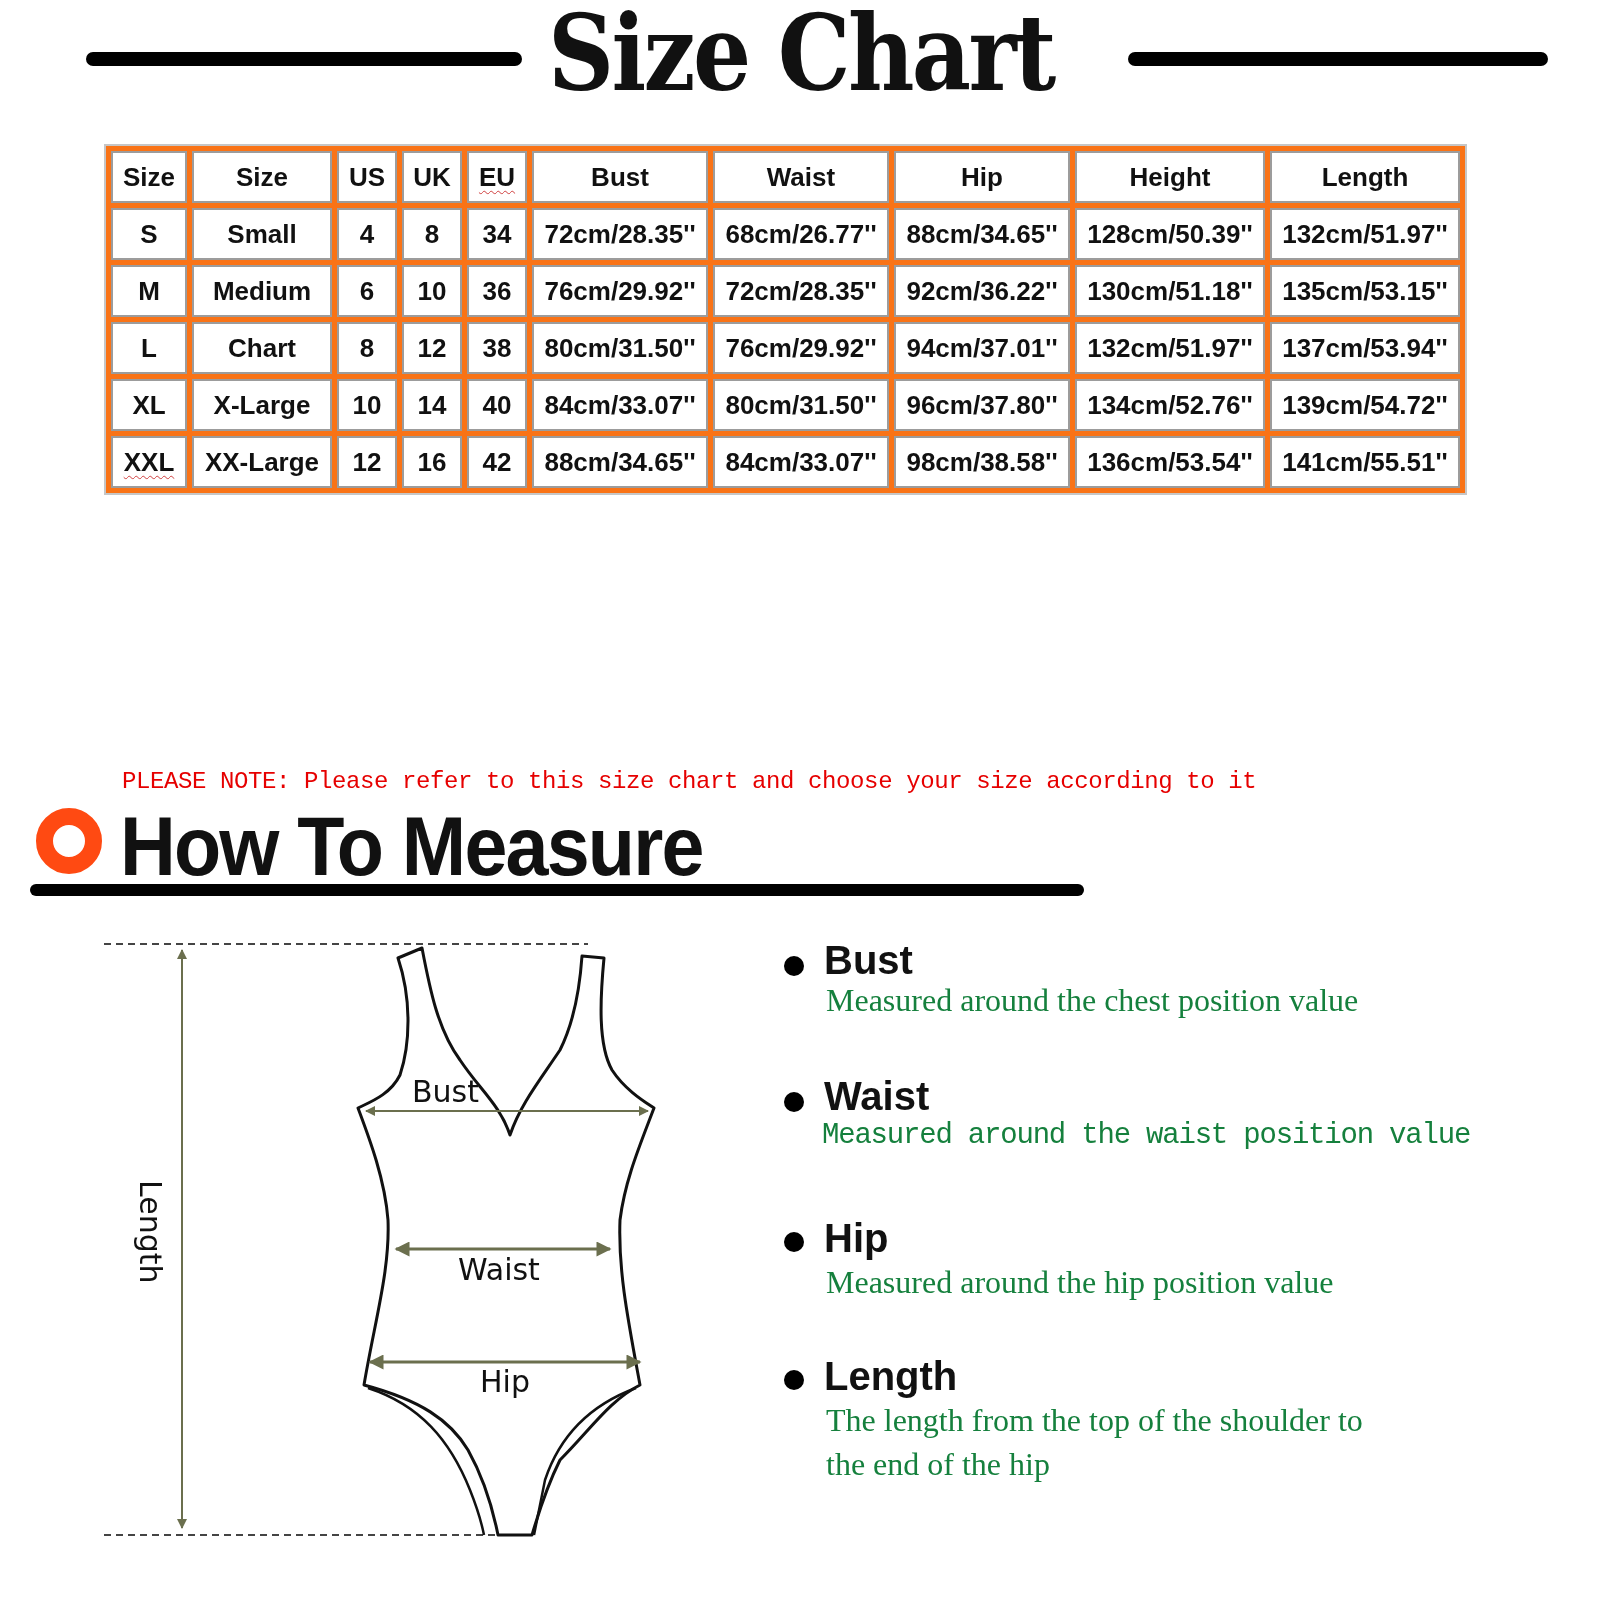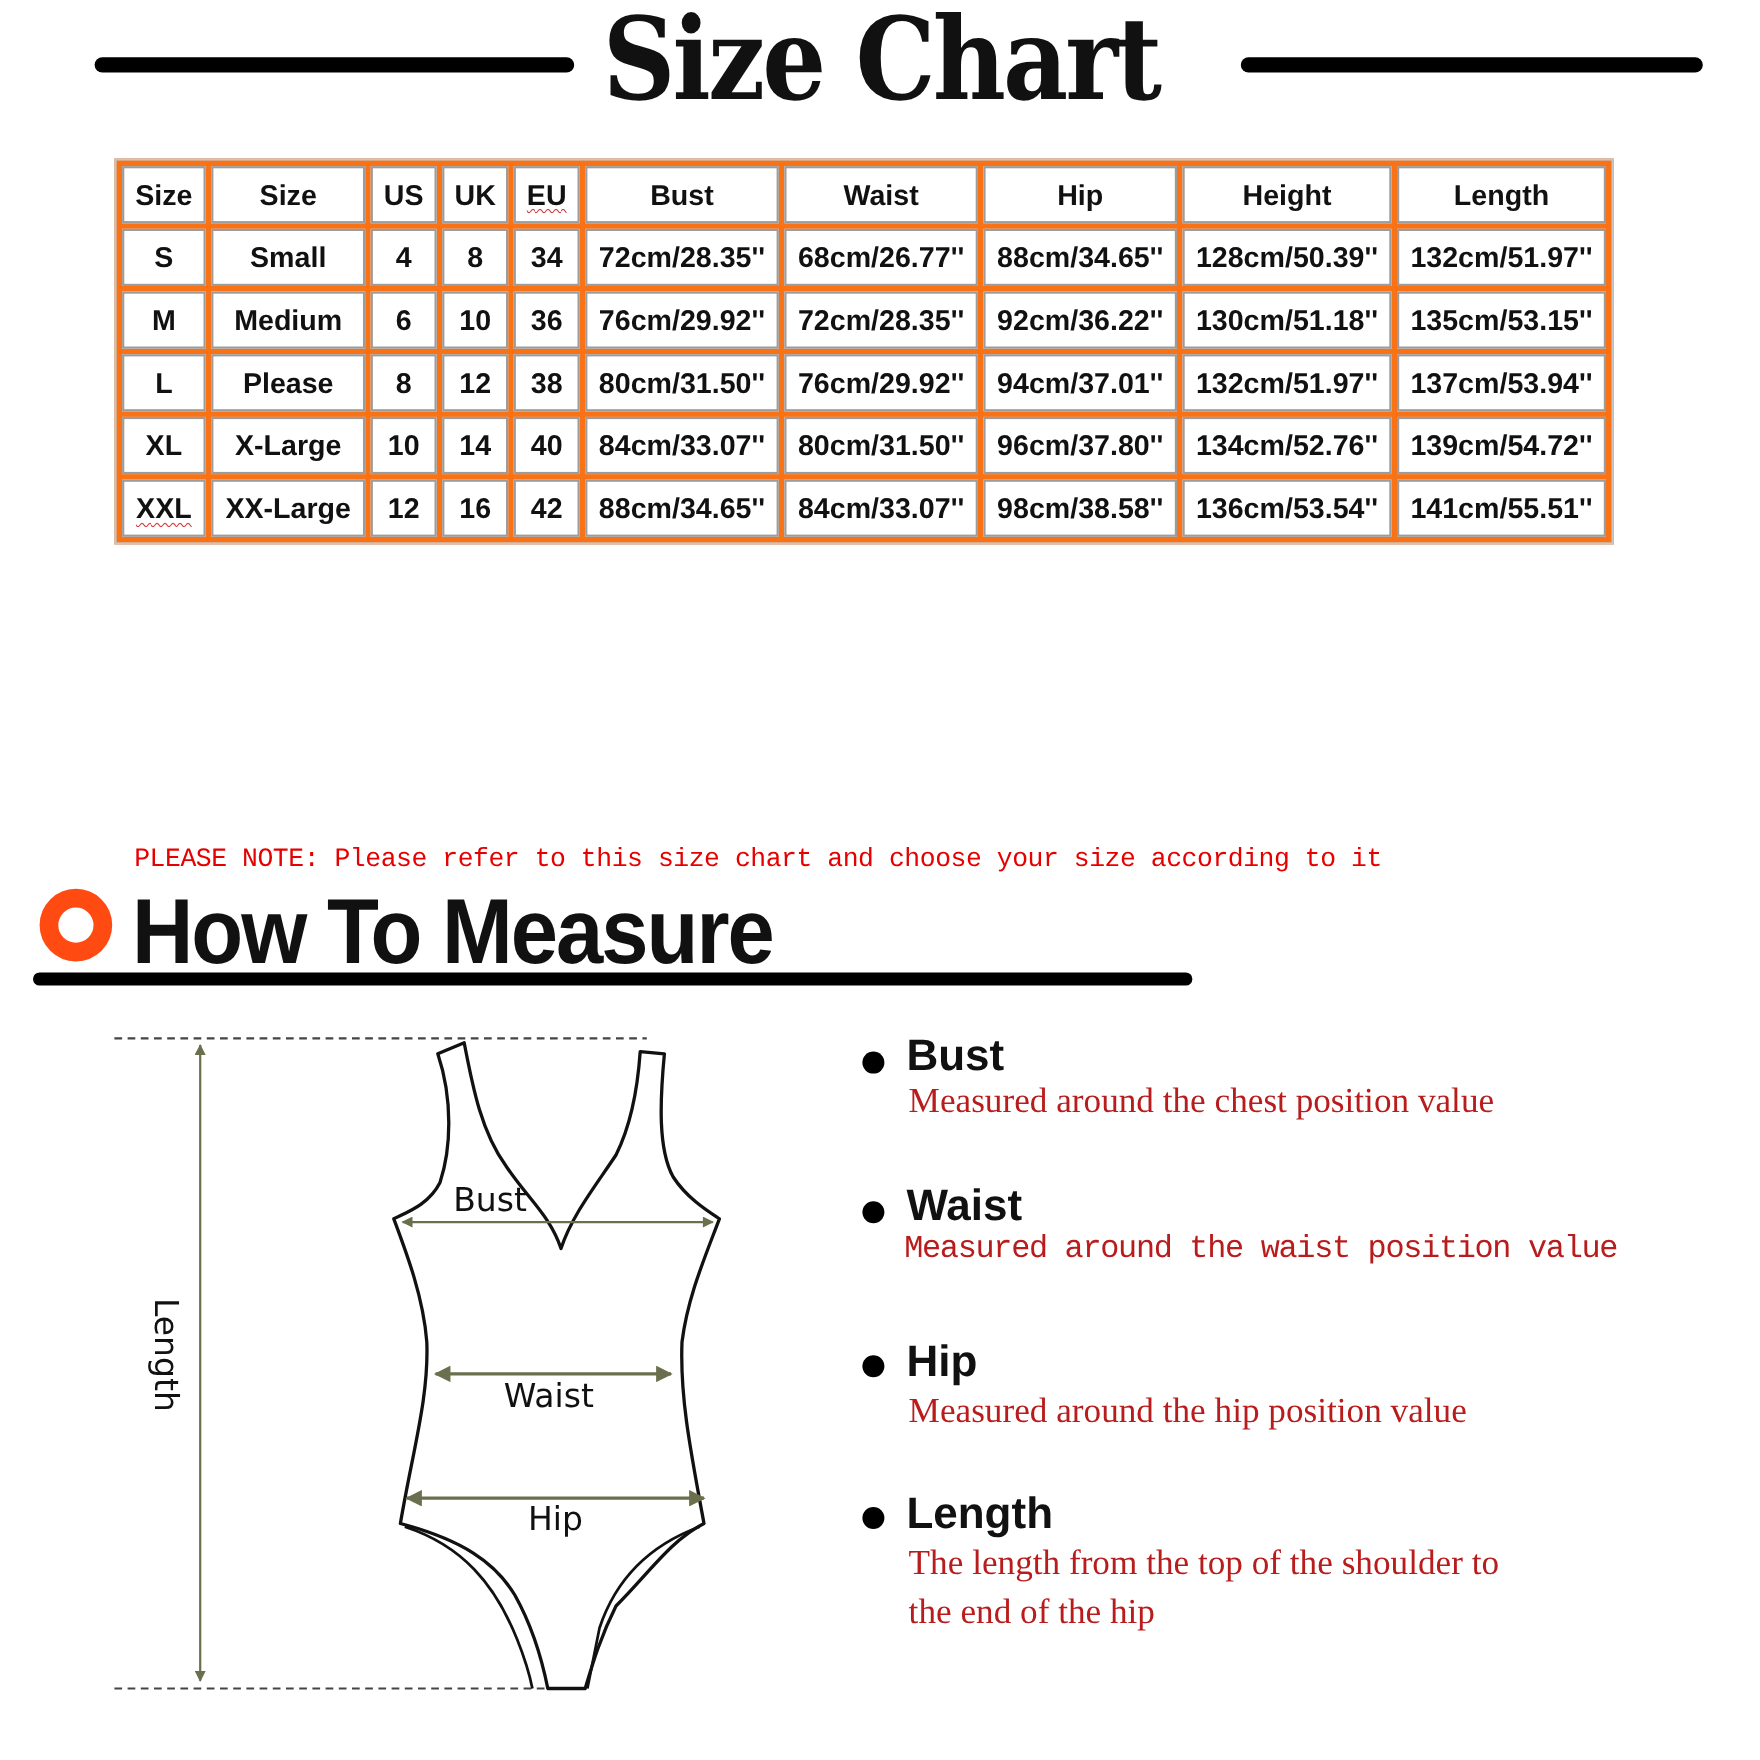--- a/index.html
+++ b/index.html
@@ -38,21 +38,21 @@
     
     .diagram { position: absolute; left: 100px; top: 930px; width: 620px; height: 640px; }
     .diagram svg { position: absolute; left: 0; top: 0; }
     .dlabel { position: absolute; font-family: "DejaVu Sans", sans-serif; font-size: 30px; color: #111; white-space: nowrap; }
     .dlabel.length { left: 14px; top: 300px; transform: rotate(90deg); transform-origin: left top; left: 68px; top: 250px; }
 
     
     .mitem { position: absolute; left: 780px; }
     .mitem .dot { position: absolute; left: 4px; width: 20px; height: 20px; background: #000; border-radius: 50%; }
     .mitem .mhead { position: absolute; left: 44px; font-family: "Liberation Sans", sans-serif; font-weight: bold; font-size: 40px; white-space: nowrap; }
-    .mitem .mdesc { position: absolute; left: 46px; font-family: "Liberation Serif", serif; font-size: 32px; color: #b91c1c; white-space: nowrap; line-height: 44px; }
+    .mitem .mdesc { position: absolute; left: 46px; font-family: "Liberation Serif", serif; font-size: 32px; color: #15803d; white-space: nowrap; line-height: 44px; }
     .mitem .mdesc.mono { font-family: "Liberation Mono", monospace; font-size: 29px; letter-spacing: -1.2px; left: 42px; }
   </style>
 </head>
 <body>
 
 <div class="title-row">
   <div class="title-rule left"></div>
   <div class="title-text">Size Chart</div>
   <div class="title-rule right"></div>
 </div>
@@ -90,21 +90,21 @@
     <td>10</td>
     <td>36</td>
     <td>76cm/29.92''</td>
     <td>72cm/28.35''</td>
     <td>92cm/36.22''</td>
     <td>130cm/51.18''</td>
     <td>135cm/53.15''</td>
   </tr>
   <tr>
     <td>L</td>
-    <td>Please</td>
+    <td>Chart</td>
     <td>8</td>
     <td>12</td>
     <td>38</td>
     <td>80cm/31.50''</td>
     <td>76cm/29.92''</td>
     <td>94cm/37.01''</td>
     <td>132cm/51.97''</td>
     <td>137cm/53.94''</td>
   </tr>
   <tr>

